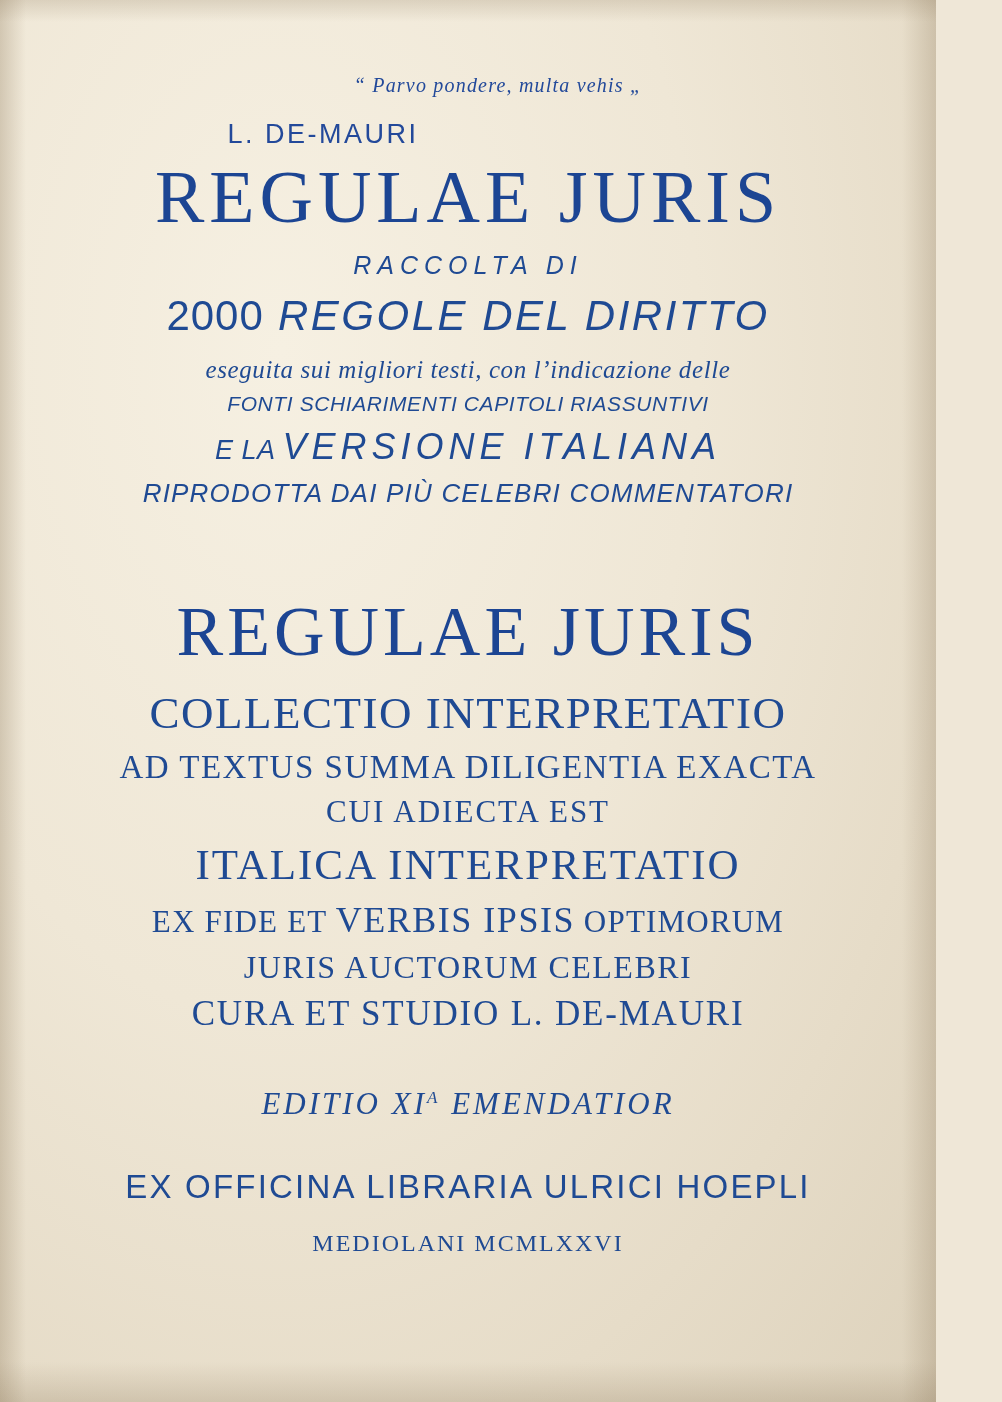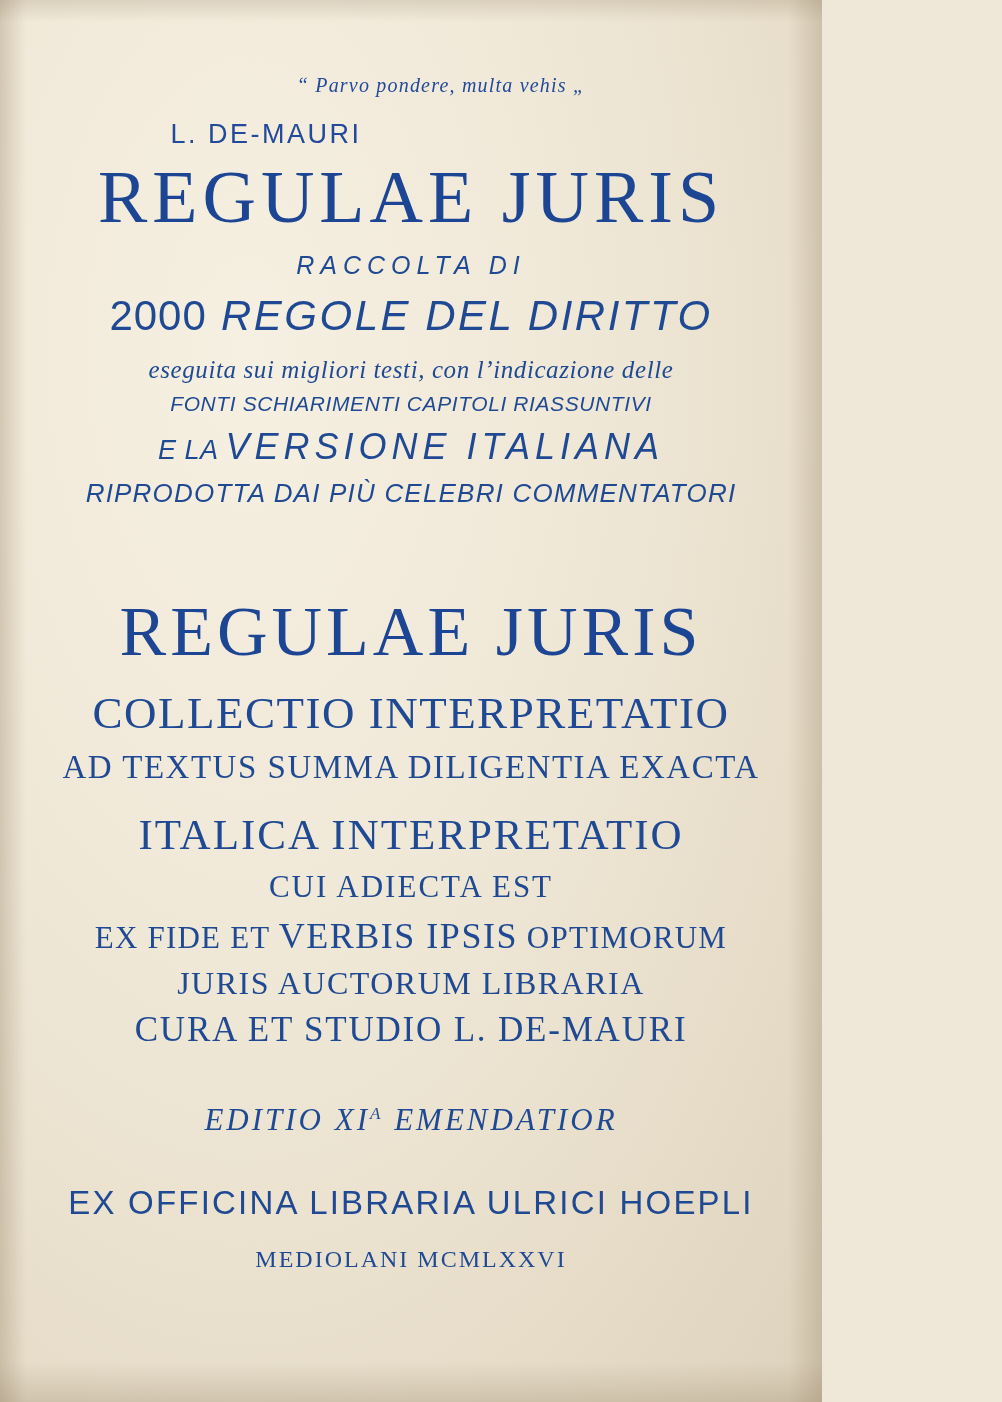--- a/index.html
+++ b/index.html
@@ -8,21 +8,21 @@
   }
   body {
     width: 1002px;
     height: 1402px;
     background: #efe7d7;
     font-family: "Liberation Serif", serif;
     overflow: hidden;
   }
   .page {
     position: relative;
-    width: 822px;
+    width: 936px;
     height: 1402px;
     background:
       radial-gradient(ellipse at 30% 25%, #f6f0e2 0%, #efe7d6 45%, #e6dcc8 75%, #ddd2bc 100%);
     box-sizing: border-box;
     overflow: hidden;
   }
   
   .paper-edge-left {
     position: absolute;
     left: 0; top: 0; bottom: 0;
@@ -168,21 +168,21 @@
     font-family: "Liberation Serif", serif;
     font-size: 45px;
     letter-spacing: 1.5px;
     margin-bottom: 10px;
   }
 
   .adtextus {
     font-family: "Liberation Serif", serif;
     font-size: 33px;
     letter-spacing: 1.5px;
-    margin-bottom: 24px;
+    margin-bottom: 8px;
   }
 
   .cuiadiecta {
     font-family: "Liberation Serif", serif;
     font-size: 31px;
     letter-spacing: 2px;
     margin-bottom: 10px;
   }
 
   .italica {
@@ -279,31 +279,31 @@
     <div class="line riprodotta">RIPRODOTTA DAI PIÙ CELEBRI COMMENTATORI</div>
 
     <div class="gap"></div>
 
     <div class="line title-latin">REGULAE JURIS</div>
 
     <div class="line collectio">COLLECTIO INTERPRETATIO</div>
 
     <div class="line adtextus">AD TEXTUS SUMMA DILIGENTIA EXACTA</div>
 
+    <div class="line cuiadiecta">CUI ADIECTA EST</div>
+
     <div class="line italica">ITALICA INTERPRETATIO</div>
-
-    <div class="line cuiadiecta">CUI ADIECTA EST</div>
 
     <div class="line exfide">
       <span>EX FIDE ET</span>
       <span class="em">VERBIS IPSIS</span>
       <span>OPTIMORUM</span>
     </div>
 
-    <div class="line jurisauct">JURIS AUCTORUM LIBRARIA</div>
+    <div class="line jurisauct">JURIS AUCTORUM CELEBRI</div>
 
     <div class="line curaetstudio">CURA ET STUDIO L. DE-MAURI</div>
 
     <div class="line editio">
       <span>EDITIO XI</span><sup>A</sup>
       <span>EMENDATIOR</span>
     </div>
 
     <div class="line officina">EX OFFICINA LIBRARIA ULRICI HOEPLI</div>
 

